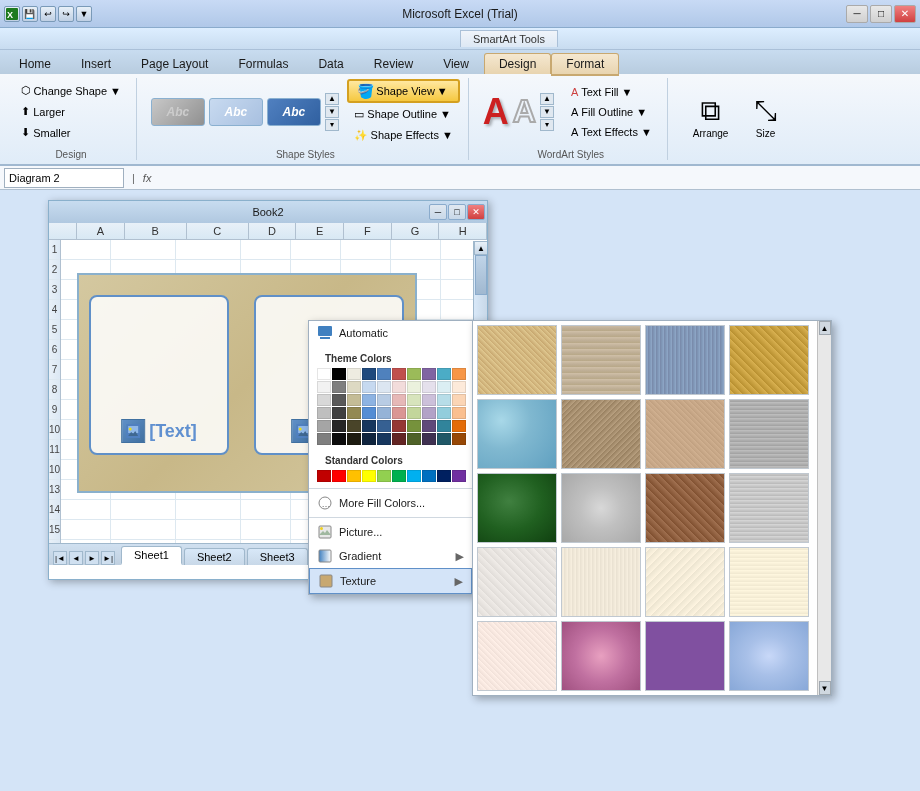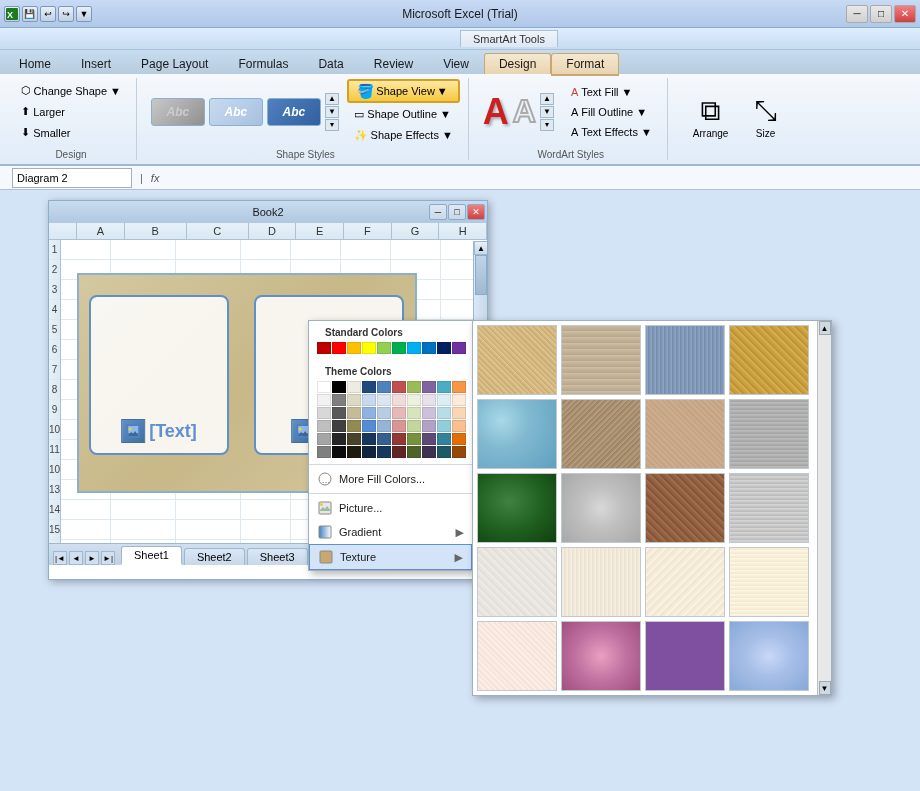--- a/index.html
+++ b/index.html
@@ -203,21 +203,21 @@
     }
     .large-btn-icon { font-size: 28px; }
 
     
     .formula-bar {
       background: #f5f8fc;
       height: 24px;
       display: flex;
       align-items: center;
       border-bottom: 1px solid #b0c0d0;
-      padding: 0 12px;
+      padding: 0 4px;
       gap: 4px;
     }
     .name-box {
       width: 120px;
       height: 20px;
       border: 1px solid #a0b0c0;
       padding: 0 4px;
       font-size: 11px;
       background: white;
     }
@@ -886,35 +886,28 @@
         <div style="width:14px;height:14px;background:#d0e0f0;border:1px solid #a0b8cc;display:flex;align-items:center;justify-content:center;font-size:8px;cursor:pointer;">►|</div>
       </div>
       <div class="sheet-tab active">Sheet1</div>
       <div class="sheet-tab">Sheet2</div>
       <div class="sheet-tab">Sheet3</div>
       <div style="width:14px;height:14px;background:#d0e0f0;border:1px solid #a0b8cc;display:flex;align-items:center;justify-content:center;font-size:10px;cursor:pointer;margin-left:4px;">⊕</div>
     </div>
   </div>
 
   <div class="dropdown-menu">
-
-    <div class="color-section" style="padding-top:2px;">
-      <div class="menu-section">Standard Colors</div>
-      <div class="color-grid color-grid-standard" id="standard-colors-grid">
-          <div class="color-cell" title="#c00000" style="background: rgb(192, 0, 0);"></div>
-          <div class="color-cell" title="#ff0000" style="background: rgb(255, 0, 0);"></div>
-          <div class="color-cell" title="#ffc000" style="background: rgb(255, 192, 0);"></div>
-          <div class="color-cell" title="#ffff00" style="background: rgb(255, 255, 0);"></div>
-          <div class="color-cell" title="#92d050" style="background: rgb(146, 208, 80);"></div>
-          <div class="color-cell" title="#00b050" style="background: rgb(0, 176, 80);"></div>
-          <div class="color-cell" title="#00b0f0" style="background: rgb(0, 176, 240);"></div>
-          <div class="color-cell" title="#0070c0" style="background: rgb(0, 112, 192);"></div>
-          <div class="color-cell" title="#002060" style="background: rgb(0, 32, 96);"></div>
-          <div class="color-cell" title="#7030a0" style="background: rgb(112, 48, 160);"></div>
-        </div>
+    <div class="menu-item">
+      <div class="icon-box">
+        <svg width="14" height="14">
+            <rect width="14" height="10" fill="#4080c0" rx="1"></rect>
+            <rect x="2" y="11" width="10" height="2" fill="#4080c0"></rect>
+          </svg>
+      </div>
+      <span>Automatic</span>
     </div>
 
     <div class="color-section">
       <div class="menu-section">Theme Colors</div>
       <div class="color-grid color-grid-theme" id="theme-colors-grid">
           <div class="color-cell" title="#ffffff" style="background: rgb(255, 255, 255);"></div>
           <div class="color-cell" title="#000000" style="background: rgb(0, 0, 0);"></div>
           <div class="color-cell" title="#eeece1" style="background: rgb(238, 236, 225);"></div>
           <div class="color-cell" title="#1f497d" style="background: rgb(31, 73, 125);"></div>
           <div class="color-cell" title="#4f81bd" style="background: rgb(79, 129, 189);"></div>
@@ -969,20 +962,36 @@
           <div class="color-cell" title="#0f243e" style="background: rgb(15, 36, 62);"></div>
           <div class="color-cell" title="#17375e" style="background: rgb(23, 55, 94);"></div>
           <div class="color-cell" title="#632523" style="background: rgb(99, 37, 35);"></div>
           <div class="color-cell" title="#4f6228" style="background: rgb(79, 98, 40);"></div>
           <div class="color-cell" title="#3f3151" style="background: rgb(63, 49, 81);"></div>
           <div class="color-cell" title="#205867" style="background: rgb(32, 88, 103);"></div>
           <div class="color-cell" title="#974806" style="background: rgb(151, 72, 6);"></div>
         </div>
     </div>
 
+    <div class="color-section" style="padding-top:2px;">
+      <div class="menu-section">Standard Colors</div>
+      <div class="color-grid color-grid-standard" id="standard-colors-grid">
+          <div class="color-cell" title="#c00000" style="background: rgb(192, 0, 0);"></div>
+          <div class="color-cell" title="#ff0000" style="background: rgb(255, 0, 0);"></div>
+          <div class="color-cell" title="#ffc000" style="background: rgb(255, 192, 0);"></div>
+          <div class="color-cell" title="#ffff00" style="background: rgb(255, 255, 0);"></div>
+          <div class="color-cell" title="#92d050" style="background: rgb(146, 208, 80);"></div>
+          <div class="color-cell" title="#00b050" style="background: rgb(0, 176, 80);"></div>
+          <div class="color-cell" title="#00b0f0" style="background: rgb(0, 176, 240);"></div>
+          <div class="color-cell" title="#0070c0" style="background: rgb(0, 112, 192);"></div>
+          <div class="color-cell" title="#002060" style="background: rgb(0, 32, 96);"></div>
+          <div class="color-cell" title="#7030a0" style="background: rgb(112, 48, 160);"></div>
+        </div>
+    </div>
+
     <div class="menu-separator"></div>
     <div class="menu-item">
       <div class="icon-box">
         <svg width="14" height="14">
             <circle cx="7" cy="7" r="6" fill="none" stroke="#888" stroke-width="1"></circle>
             <text x="3.5" y="11" font-size="9" fill="#666">…</text>
           </svg>
       </div>
       <span>More Fill Colors...</span>
     </div>

